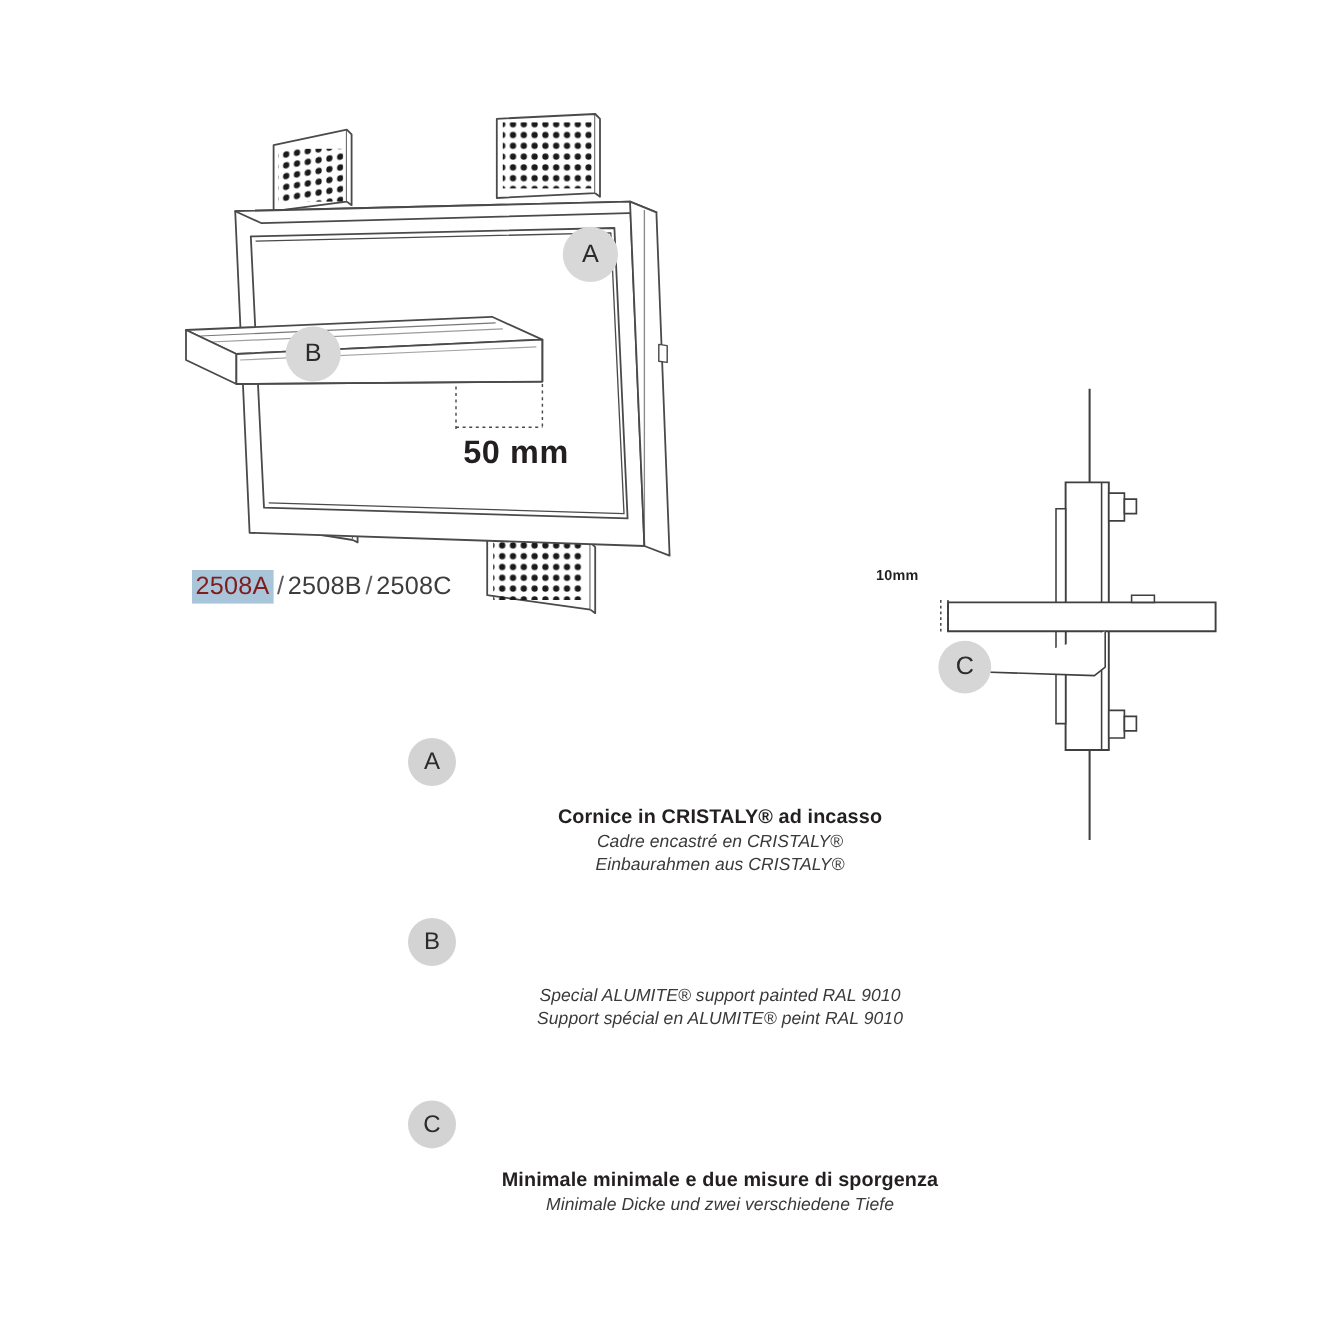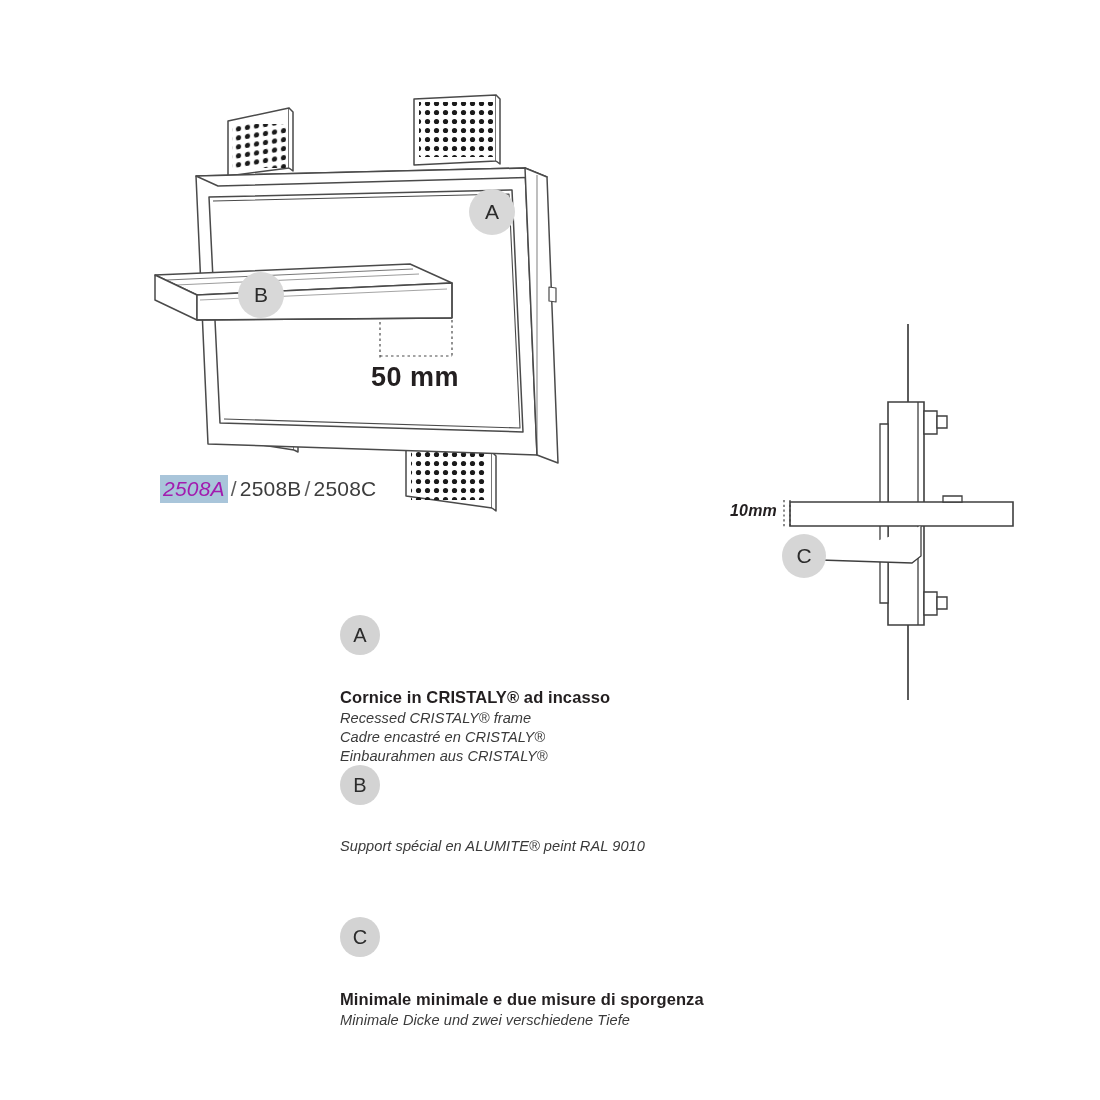--- a/index.html
+++ b/index.html
@@ -14,48 +14,47 @@
   .stage{position:absolute;left:0;top:0;width:1100px;height:1100px;}
   svg.draw{position:absolute;left:0;top:0;width:1100px;height:1100px;overflow:visible;}
 
   
   .codes{
     position:absolute;left:160px;top:477px;
     font-size:21px;letter-spacing:.2px;
     color:#3d3d3d;white-space:nowrap;
   }
   .codes .hl{
-    background:#a9c5da;color:#a21caf;
+    background:#a9c5da;color:#7f1d1d;
     padding:2px 3px 3px 3px;
-    font-style:italic;
   }
   .codes .sep{color:#5a5a5a;padding:0 3px;}
 
   
   .dim{
     position:absolute;font-weight:bold;color:#231f20;
     white-space:nowrap;
   }
-  .dim-50{left:371px;top:362px;font-size:27px;letter-spacing:.5px;}
-  .dim-10{left:730px;top:502px;font-size:16px;letter-spacing:.2px;font-style:italic;}
+  .dim-50{left:386px;top:362px;font-size:27px;letter-spacing:.5px;}
+  .dim-10{left:730px;top:472px;font-size:12px;letter-spacing:.2px;}
 
   
   .legend{position:absolute;left:340px;width:520px;}
   .legend-block{position:absolute;left:0;width:520px;}
   .lb-a{top:615px;}
   .lb-b{top:765px;}
   .lb-c{top:917px;}
   .badge{
     width:40px;height:40px;border-radius:50%;
     background:#d3d3d3;color:#2b2b2b;
     display:flex;align-items:center;justify-content:center;
     font-size:20px;font-weight:400;
     font-family:"Liberation Sans", sans-serif;
   }
-  .legend-text{margin-top:32px;}
+  .legend-text{margin-top:16px;text-align:center;}
   .l-title{
     font-size:16.5px;font-weight:bold;color:#231f20;
     letter-spacing:.1px;line-height:1.33;
   }
   .l-sub{
     font-size:14.6px;font-style:italic;color:#3a3a3a;
     line-height:1.30;letter-spacing:.05px;
   }
 
   
@@ -198,29 +197,29 @@
   <div class="codes">
     <span class="hl">2508A</span><span class="sep">/</span><span>2508B</span><span class="sep">/</span><span>2508C</span>
   </div>
 
   <div class="legend">
 
     <div class="legend-block lb-a">
       <div class="badge">A</div>
       <div class="legend-text">
         <div class="l-title">Cornice in CRISTALY® ad incasso</div>
-        <div class="l-sub">Recessed CRISTALY® frame</div>
         <div class="l-sub">Cadre encastré en CRISTALY®</div>
         <div class="l-sub">Einbaurahmen aus CRISTALY®</div>
       </div>
     </div>
 
     <div class="legend-block lb-b">
       <div class="badge">B</div>
       <div class="legend-text">
+        <div class="l-sub">Special ALUMITE® support painted RAL 9010</div>
         <div class="l-sub">Support spécial en ALUMITE® peint RAL 9010</div>
       </div>
     </div>
 
     <div class="legend-block lb-c">
       <div class="badge">C</div>
       <div class="legend-text">
         <div class="l-title">Minimale minimale e due misure di sporgenza</div>
         <div class="l-sub">Minimale Dicke und zwei verschiedene Tiefe</div>
       </div>

